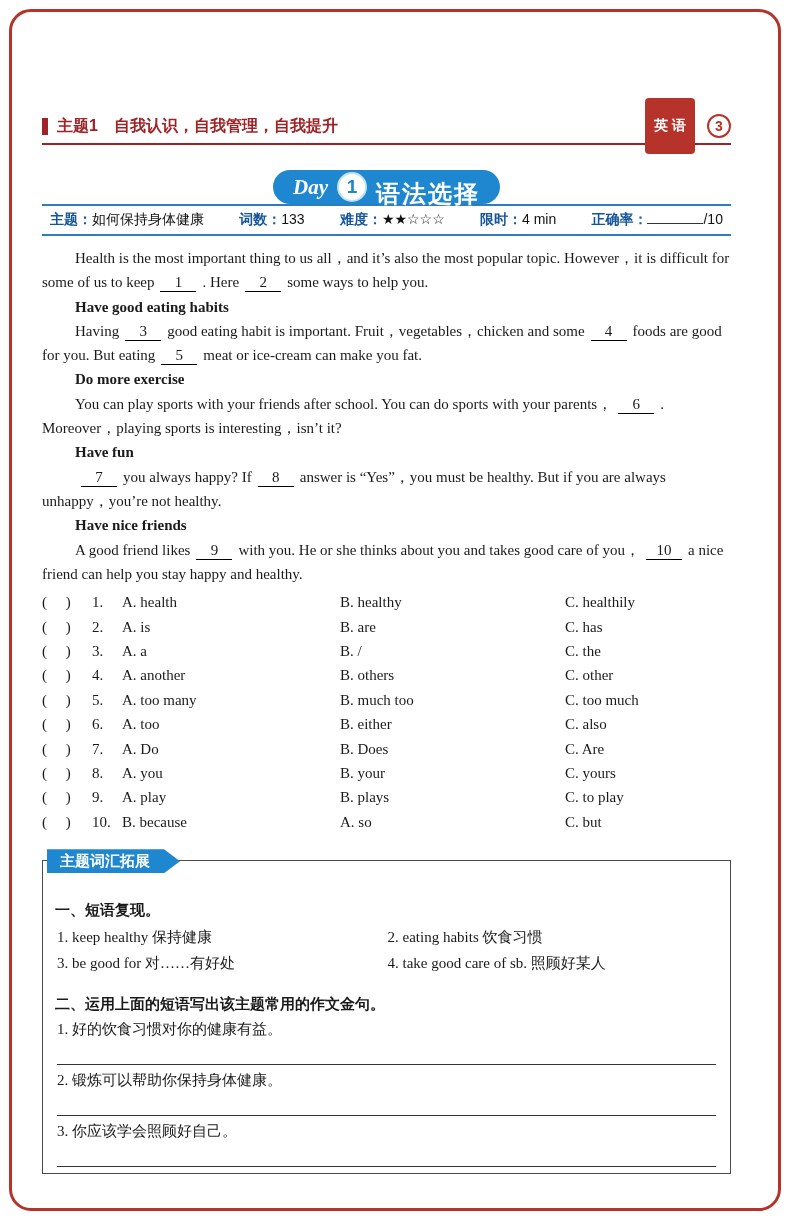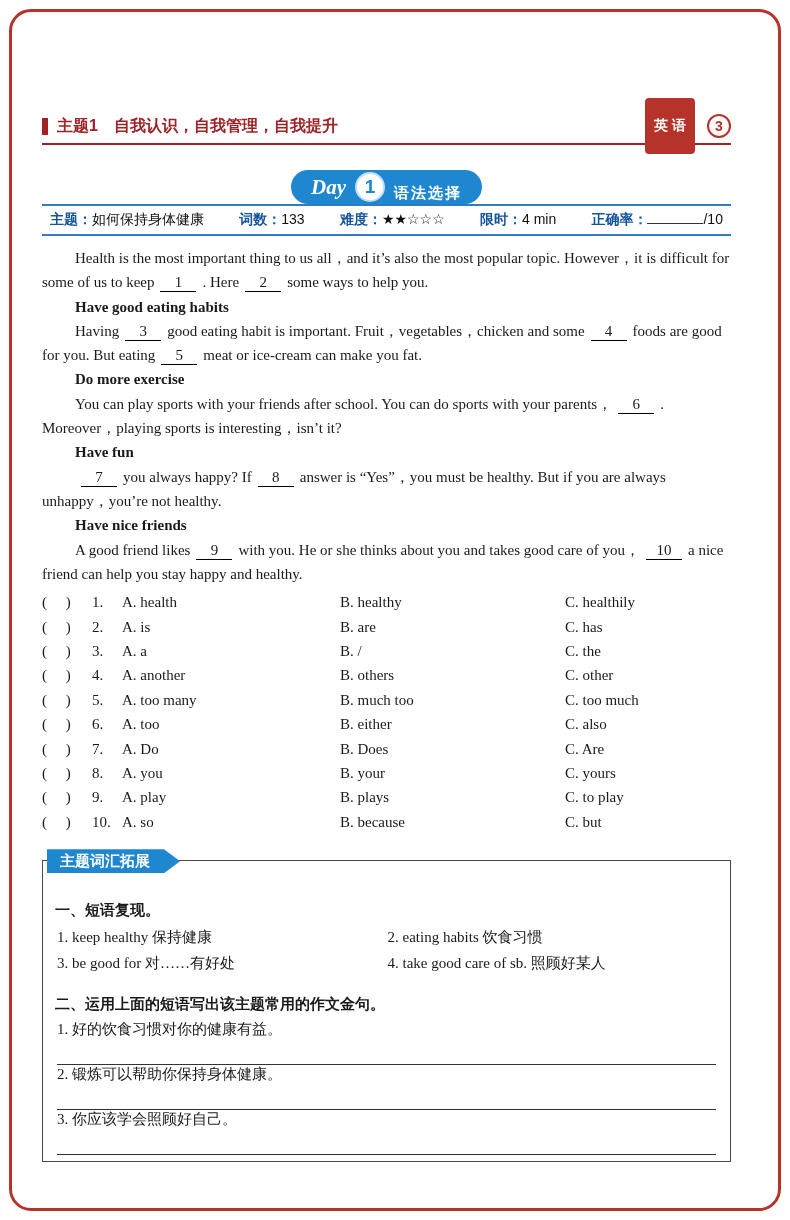--- a/index.html
+++ b/index.html
@@ -41,21 +41,21 @@
     background:var(--blue,#1e87cf); border-radius:18px; padding:3px 20px;
     display:flex; align-items:center; gap:9px; color:#fff; height:34px;
   }
   .day-word { font-style:italic; font-weight:bold; font-size:21px; }
   .day-circle {
     width:30px; height:30px; background:#fff; color:var(--blue,#1e87cf);
     border-radius:50%; border:2px solid #bfe0f5; font-weight:bold; font-size:19px;
     display:flex; align-items:center; justify-content:center;
     font-family:"Liberation Sans","DejaVu Sans",sans-serif;
   }
-  .day-title { font-weight:bold; font-size:15px; letter-spacing:2px;
+  .day-title { font-weight:bold; font-size:24px; letter-spacing:2px;
     font-family:"Liberation Sans","DejaVu Sans",sans-serif;margin-top:13px; }
 
   
   .info-bar {
     border-top:2px solid #2f7bc4; border-bottom:2px solid #2f7bc4;
     padding:5px 8px; display:flex; justify-content:space-between; align-items:center;
     font-size:14px; font-family:"Liberation Sans","DejaVu Sans",sans-serif;
   }
   .info-item { white-space:nowrap; }
   .lbl { color:var(--navy,#15559a); font-weight:bold; }
@@ -92,21 +92,21 @@
     clip-path:polygon(0 0, calc(100% - 16px) 0, 100% 50%, calc(100% - 16px) 100%, 0 100%);
   }
   .v-title {
     font-family:Liberation Sans, sans-serif;
     font-weight:bold; font-size:15px; margin:20px 0 6px 0;
   }
   .phrase-grid {
     display:grid; grid-template-columns:1fr 1fr; row-gap:3px;
     font-size:15px; line-height:23px; margin-bottom:8px; padding-left:2px;
   }
-  .prompt { font-size:15px; padding-left:2px; }
+  .prompt { font-size:15px; margin-top:6px; padding-left:2px; }
   .answer-line { border-bottom:1px solid #333; height:26px; margin:0 2px; }
 </style>
 </head>
 <body>
 
 <div class="page">
   <div class="page-border"></div>
   <div class="content">
 
     <header class="page-header">
@@ -205,22 +205,22 @@
       <div class="q-row">
           <span class="q-bracket">(&nbsp;&nbsp;&nbsp;&nbsp;&nbsp;)</span>
           <span class="q-num">9.</span>
           <span class="q-opt">A.  play</span>
           <span class="q-opt">B.  plays</span>
           <span class="q-opt">C.  to play</span>
         </div>
       <div class="q-row">
           <span class="q-bracket">(&nbsp;&nbsp;&nbsp;&nbsp;&nbsp;)</span>
           <span class="q-num">10.</span>
+          <span class="q-opt">B.  because</span>
           <span class="q-opt">A.  so</span>
-          <span class="q-opt">B.  because</span>
           <span class="q-opt">C.  but</span>
         </div>
     </div>
 
     <section class="vocab-box">
       <div class="vocab-banner">主题词汇拓展</div>
       <div class="v-title">一、短语复现。</div>
       <div class="phrase-grid">
         <span>1.  keep healthy 保持健康</span>
         <span>2.  eating habits 饮食习惯</span>

